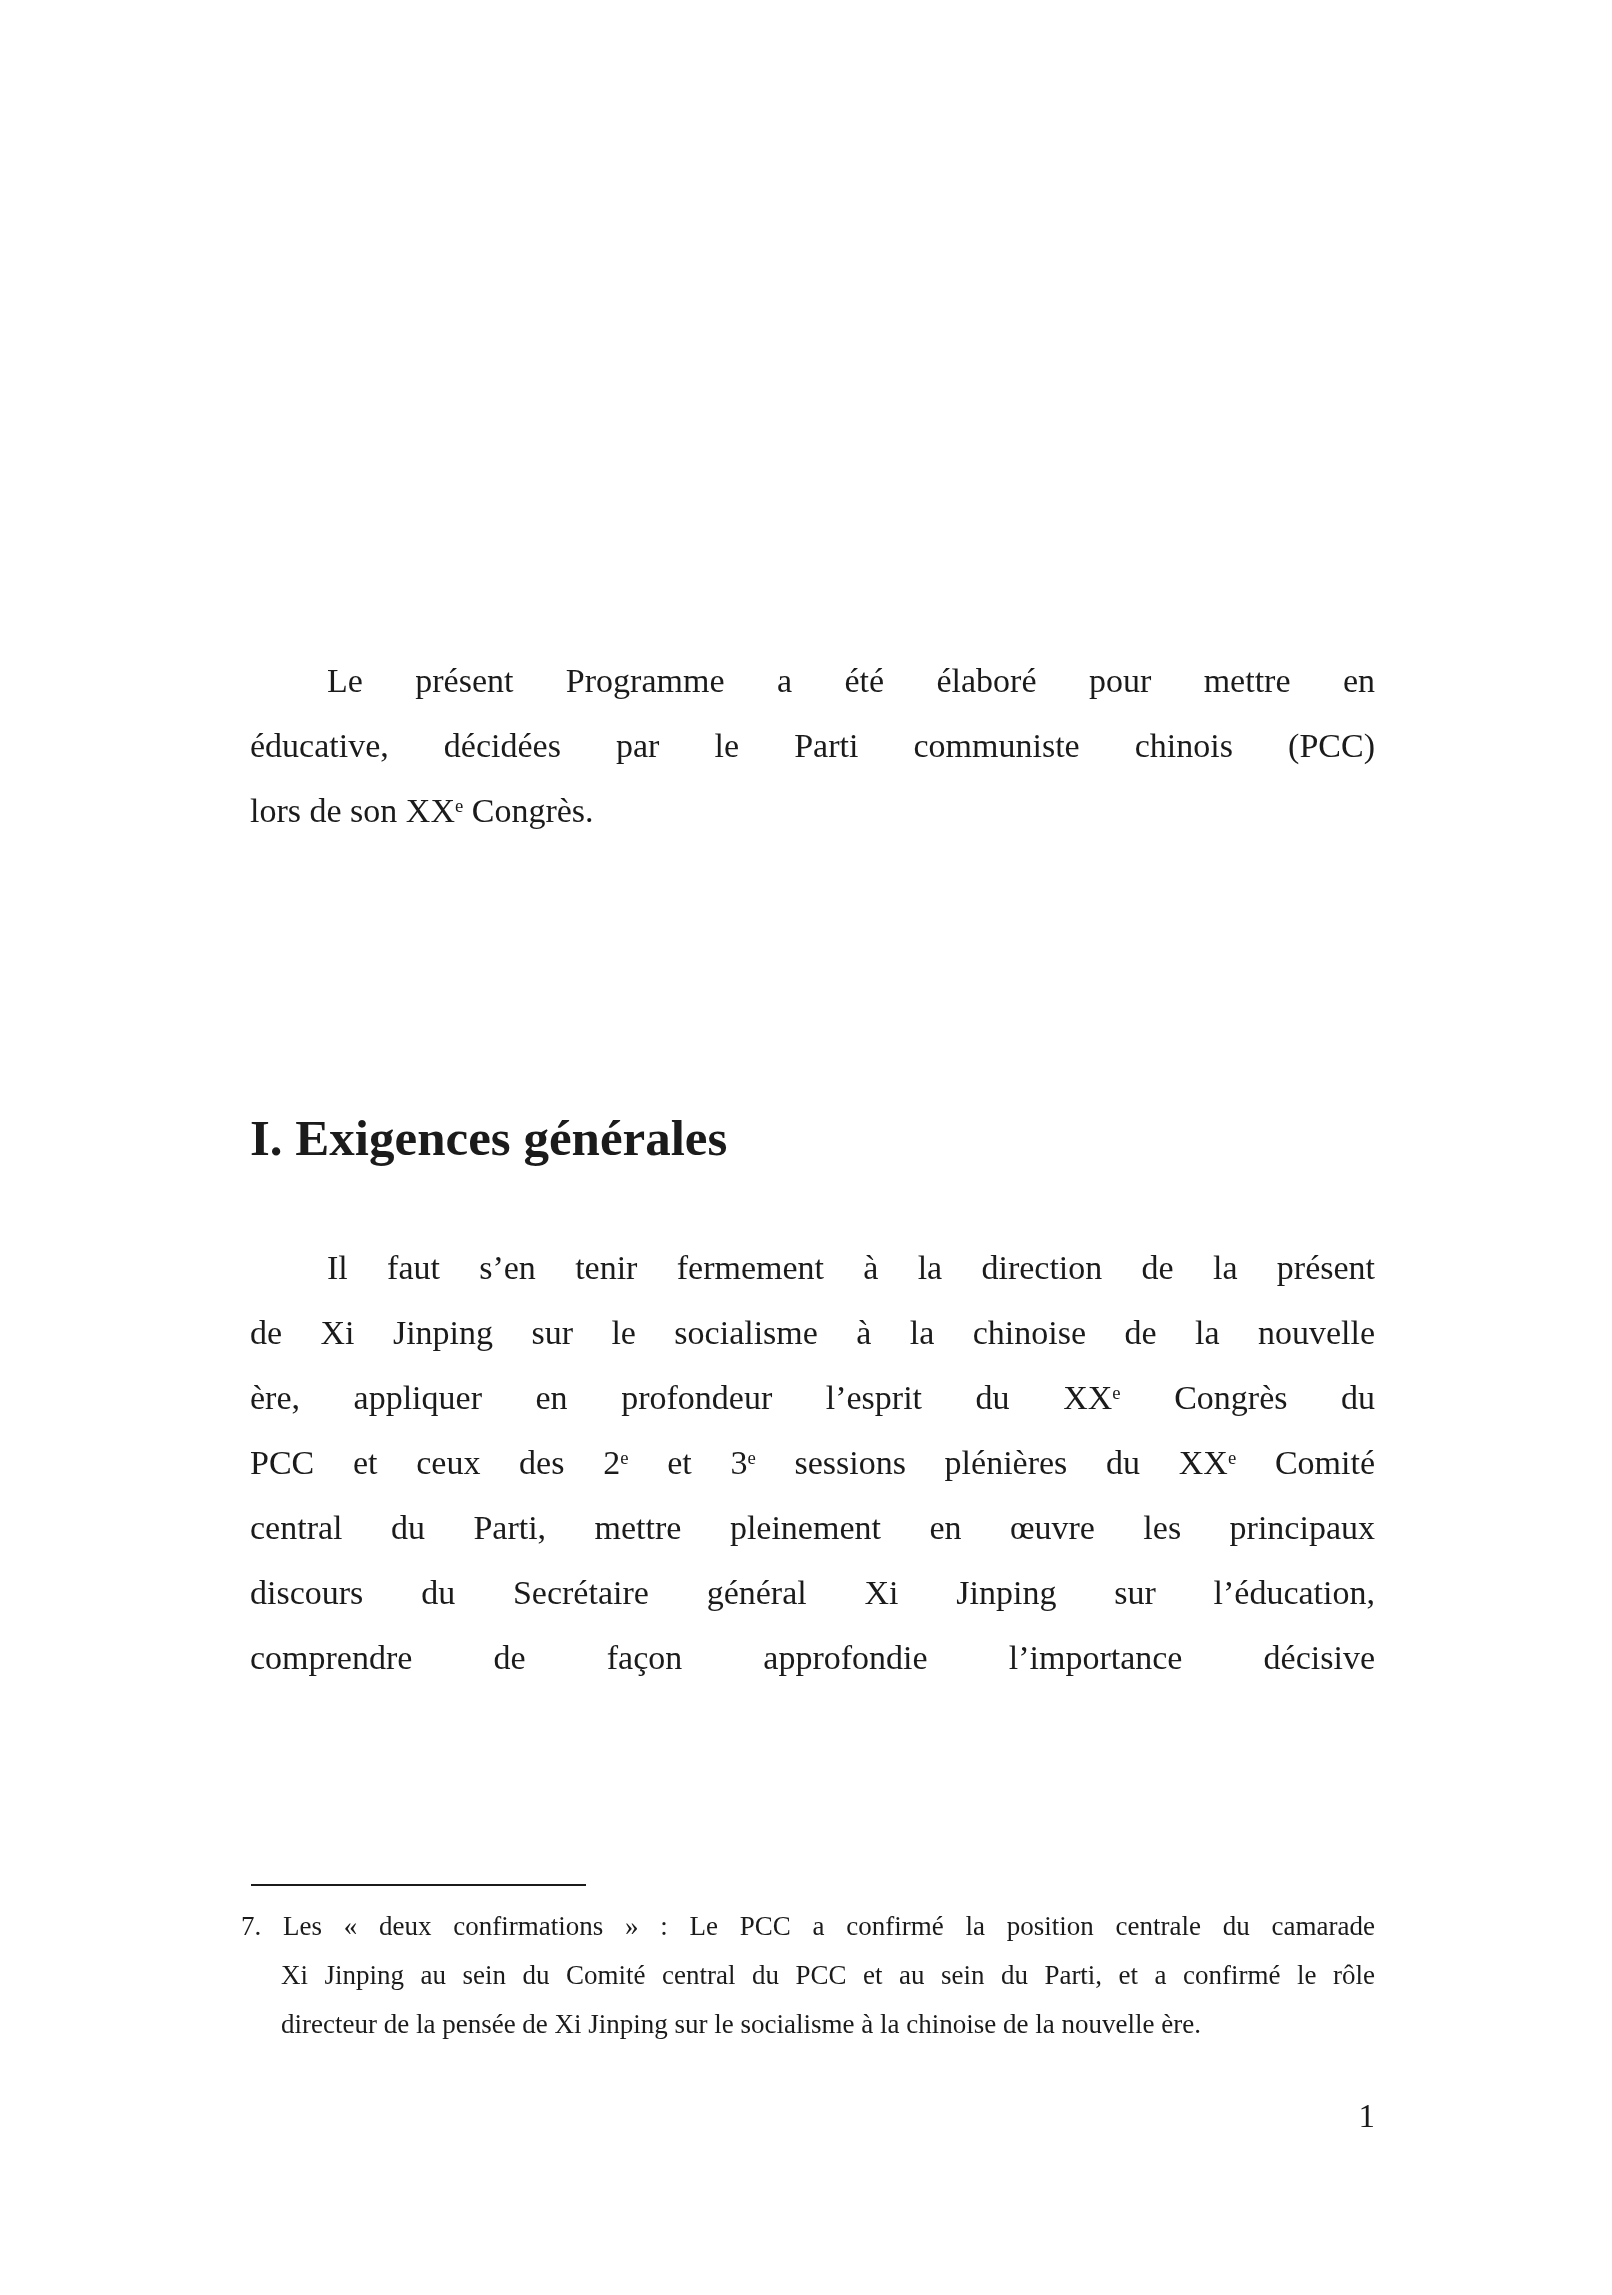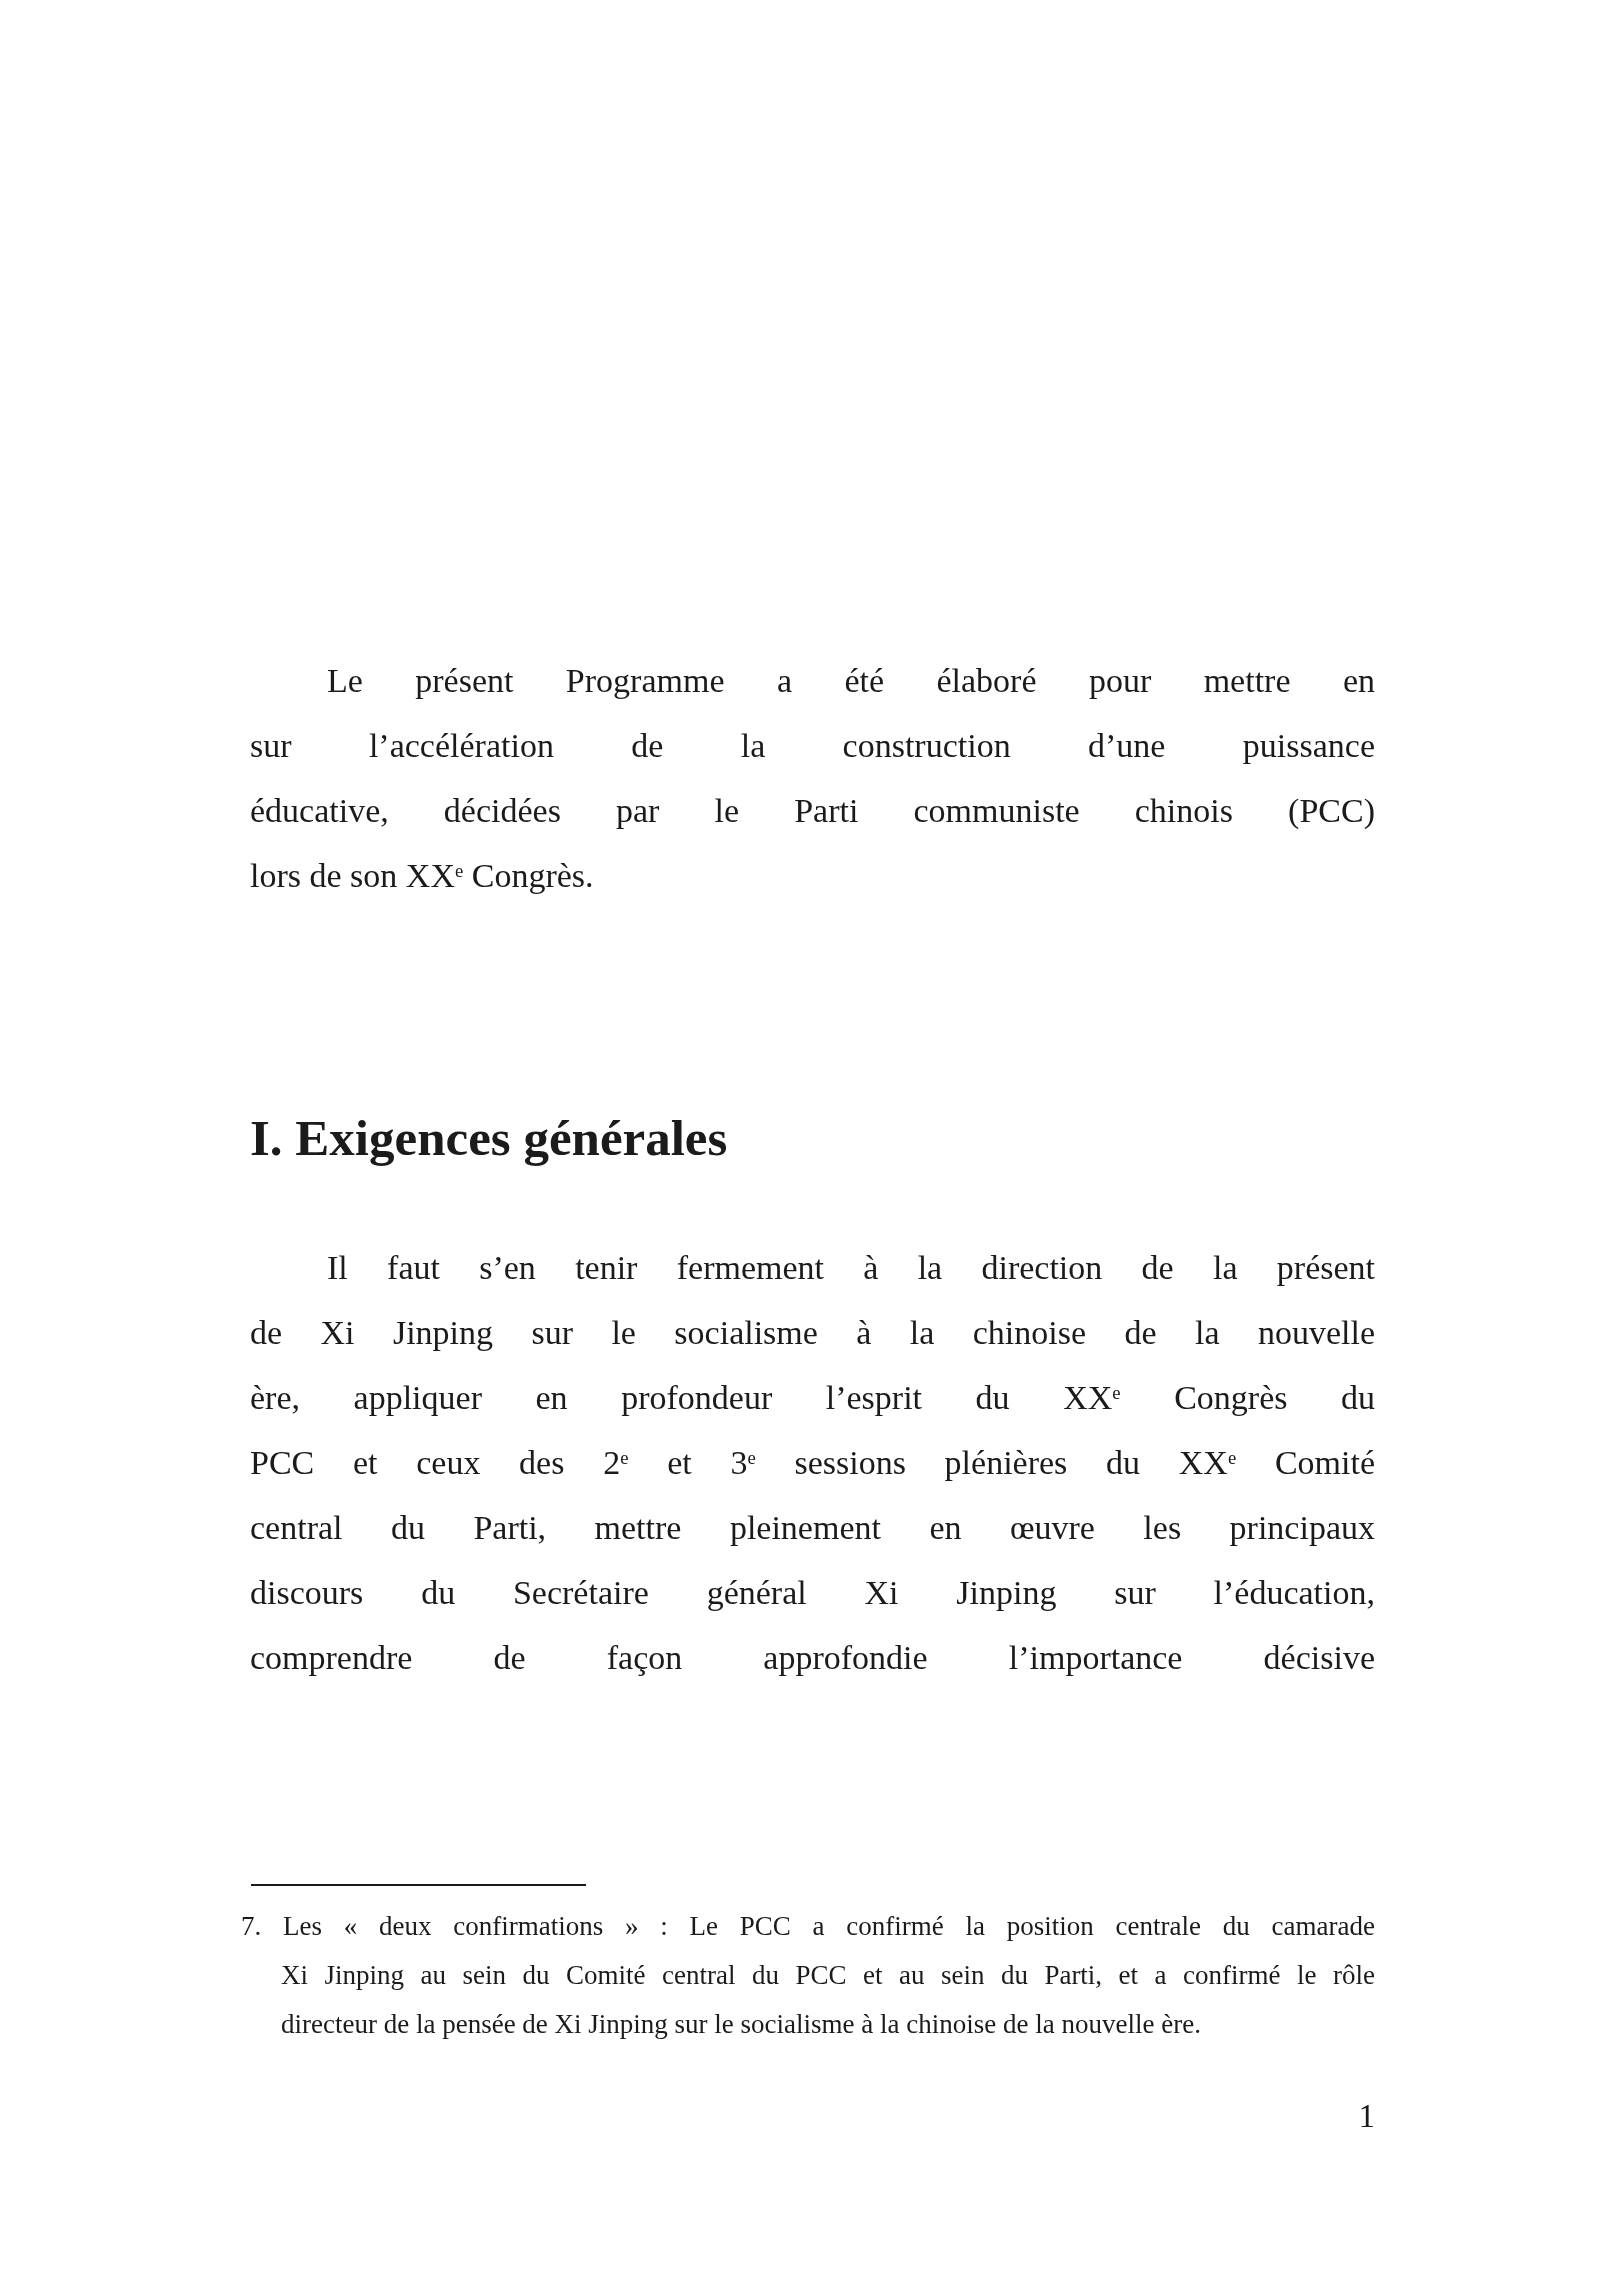--- a/index.html
+++ b/index.html
@@ -77,21 +77,20 @@
   }
 </style>
 </head>
 <body>
 
 <div class="page">
 
 
   <div class="para" id="para-intro">
       <div class="line stretch indent">Le présent Programme a été élaboré pour mettre en</div>
-      <div class="line stretch">sur l’accélération de la construction d’une puissance</div>
       <div class="line stretch">éducative, décidées par le Parti communiste chinois (PCC)</div>
       <div class="line">lors de son XX<sup class="sup">e</sup> Congrès.</div>
     </div>
 
   <h2 class="section-heading" style="margin:0">I. Exigences générales</h2>
 
   <div class="para" id="para-general">
       <div class="line stretch indent">Il faut s’en tenir fermement à la direction de la présent</div>
       <div class="line stretch">de Xi Jinping sur le socialisme à la chinoise de la nouvelle</div>
       <div class="line stretch">ère, appliquer en profondeur l’esprit du XX<sup class="sup">e</sup> Congrès du</div>

